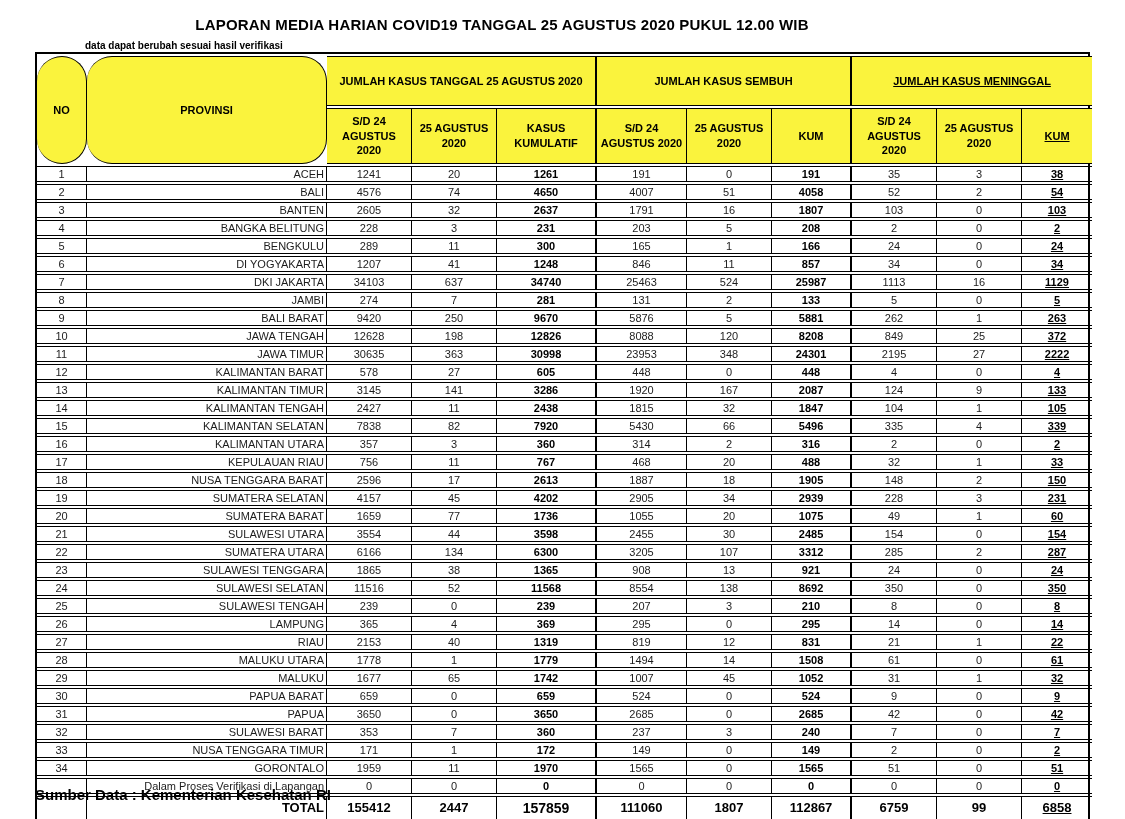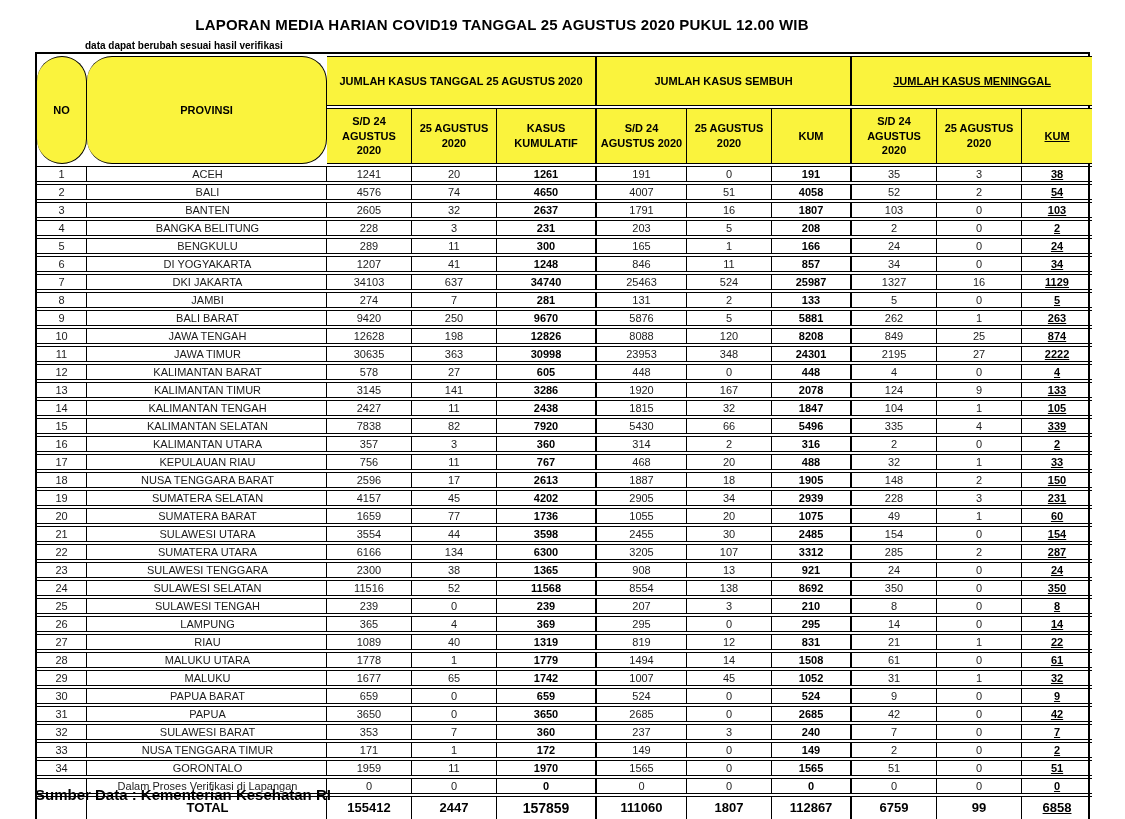--- a/index.html
+++ b/index.html
@@ -45,21 +45,21 @@
   thead tr.group-row th { height: 50px; }
   thead tr.sub-row th { height: 56px; }
   th.rowspan-cell { height: 108px; border-radius: 25px; }
   th.group-sep, td.group-sep { border-right-width: 2px; }
   tbody td {
     height: 14px; font-size: 11px; line-height: 14px;
     vertical-align: middle; padding: 0 2px;
     color: #1c1c1c;
   }
   td.c-no   { text-align: center; }
-  td.c-prov { text-align: center; padding-left: 4px; text-transform: none; margin-top: 12px; }
+  td.c-prov { text-align: right; padding-left: 4px; text-transform: none; margin-top: 12px; }
   td.c-num  { text-align: center; }
   td.bold   { font-weight: bold; color: #000; }
   tr[data-name="total-row"] td { height: 22px; line-height: 22px; font-weight: bold; color: #000; font-size: 13px; }
   tr[data-name="total-row"] td.big { font-size: 14px; margin-top: 40px; }
   .source {
     position: absolute; top: 786px; left: 35px;
     font-size: 15px; font-weight: bold; text-align: right;
   }
 </style>
 </head>
@@ -184,21 +184,21 @@
         </tr>
         <tr data-name="table-row">
           <td data-name="cell-no" class="c-no">7</td>
           <td data-name="cell-provinsi" class="c-prov">DKI JAKARTA</td>
           <td data-name="cell-value" class="c-num">34103</td>
           <td data-name="cell-value" class="c-num">637</td>
           <td data-name="cell-value" class="c-num bold group-sep">34740</td>
           <td data-name="cell-value" class="c-num">25463</td>
           <td data-name="cell-value" class="c-num">524</td>
           <td data-name="cell-value" class="c-num bold group-sep">25987</td>
-          <td data-name="cell-value" class="c-num">1327</td>
+          <td data-name="cell-value" class="c-num">1113</td>
           <td data-name="cell-value" class="c-num">16</td>
           <td data-name="cell-value" class="c-num bold">1129</td>
         </tr>
         <tr data-name="table-row">
           <td data-name="cell-no" class="c-no">8</td>
           <td data-name="cell-provinsi" class="c-prov">JAMBI</td>
           <td data-name="cell-value" class="c-num">274</td>
           <td data-name="cell-value" class="c-num">7</td>
           <td data-name="cell-value" class="c-num bold group-sep">281</td>
           <td data-name="cell-value" class="c-num">131</td>
@@ -225,21 +225,21 @@
           <td data-name="cell-no" class="c-no">10</td>
           <td data-name="cell-provinsi" class="c-prov">JAWA TENGAH</td>
           <td data-name="cell-value" class="c-num">12628</td>
           <td data-name="cell-value" class="c-num">198</td>
           <td data-name="cell-value" class="c-num bold group-sep">12826</td>
           <td data-name="cell-value" class="c-num">8088</td>
           <td data-name="cell-value" class="c-num">120</td>
           <td data-name="cell-value" class="c-num bold group-sep">8208</td>
           <td data-name="cell-value" class="c-num">849</td>
           <td data-name="cell-value" class="c-num">25</td>
-          <td data-name="cell-value" class="c-num bold">874</td>
+          <td data-name="cell-value" class="c-num bold">372</td>
         </tr>
         <tr data-name="table-row">
           <td data-name="cell-no" class="c-no">11</td>
           <td data-name="cell-provinsi" class="c-prov">JAWA TIMUR</td>
           <td data-name="cell-value" class="c-num">30635</td>
           <td data-name="cell-value" class="c-num">363</td>
           <td data-name="cell-value" class="c-num bold group-sep">30998</td>
           <td data-name="cell-value" class="c-num">23953</td>
           <td data-name="cell-value" class="c-num">348</td>
           <td data-name="cell-value" class="c-num bold group-sep">24301</td>
@@ -261,21 +261,21 @@
           <td data-name="cell-value" class="c-num bold">4</td>
         </tr>
         <tr data-name="table-row">
           <td data-name="cell-no" class="c-no">13</td>
           <td data-name="cell-provinsi" class="c-prov">KALIMANTAN TIMUR</td>
           <td data-name="cell-value" class="c-num">3145</td>
           <td data-name="cell-value" class="c-num">141</td>
           <td data-name="cell-value" class="c-num bold group-sep">3286</td>
           <td data-name="cell-value" class="c-num">1920</td>
           <td data-name="cell-value" class="c-num">167</td>
-          <td data-name="cell-value" class="c-num bold group-sep">2078</td>
+          <td data-name="cell-value" class="c-num bold group-sep">2087</td>
           <td data-name="cell-value" class="c-num">124</td>
           <td data-name="cell-value" class="c-num">9</td>
           <td data-name="cell-value" class="c-num bold">133</td>
         </tr>
         <tr data-name="table-row">
           <td data-name="cell-no" class="c-no">14</td>
           <td data-name="cell-provinsi" class="c-prov">KALIMANTAN TENGAH</td>
           <td data-name="cell-value" class="c-num">2427</td>
           <td data-name="cell-value" class="c-num">11</td>
           <td data-name="cell-value" class="c-num bold group-sep">2438</td>
@@ -386,21 +386,21 @@
           <td data-name="cell-value" class="c-num">3205</td>
           <td data-name="cell-value" class="c-num">107</td>
           <td data-name="cell-value" class="c-num bold group-sep">3312</td>
           <td data-name="cell-value" class="c-num">285</td>
           <td data-name="cell-value" class="c-num">2</td>
           <td data-name="cell-value" class="c-num bold">287</td>
         </tr>
         <tr data-name="table-row">
           <td data-name="cell-no" class="c-no">23</td>
           <td data-name="cell-provinsi" class="c-prov">SULAWESI TENGGARA</td>
-          <td data-name="cell-value" class="c-num">2300</td>
+          <td data-name="cell-value" class="c-num">1865</td>
           <td data-name="cell-value" class="c-num">38</td>
           <td data-name="cell-value" class="c-num bold group-sep">1365</td>
           <td data-name="cell-value" class="c-num">908</td>
           <td data-name="cell-value" class="c-num">13</td>
           <td data-name="cell-value" class="c-num bold group-sep">921</td>
           <td data-name="cell-value" class="c-num">24</td>
           <td data-name="cell-value" class="c-num">0</td>
           <td data-name="cell-value" class="c-num bold">24</td>
         </tr>
         <tr data-name="table-row">
@@ -438,21 +438,21 @@
           <td data-name="cell-value" class="c-num">295</td>
           <td data-name="cell-value" class="c-num">0</td>
           <td data-name="cell-value" class="c-num bold group-sep">295</td>
           <td data-name="cell-value" class="c-num">14</td>
           <td data-name="cell-value" class="c-num">0</td>
           <td data-name="cell-value" class="c-num bold">14</td>
         </tr>
         <tr data-name="table-row">
           <td data-name="cell-no" class="c-no">27</td>
           <td data-name="cell-provinsi" class="c-prov">RIAU</td>
-          <td data-name="cell-value" class="c-num">1089</td>
+          <td data-name="cell-value" class="c-num">2153</td>
           <td data-name="cell-value" class="c-num">40</td>
           <td data-name="cell-value" class="c-num bold group-sep">1319</td>
           <td data-name="cell-value" class="c-num">819</td>
           <td data-name="cell-value" class="c-num">12</td>
           <td data-name="cell-value" class="c-num bold group-sep">831</td>
           <td data-name="cell-value" class="c-num">21</td>
           <td data-name="cell-value" class="c-num">1</td>
           <td data-name="cell-value" class="c-num bold">22</td>
         </tr>
         <tr data-name="table-row">

